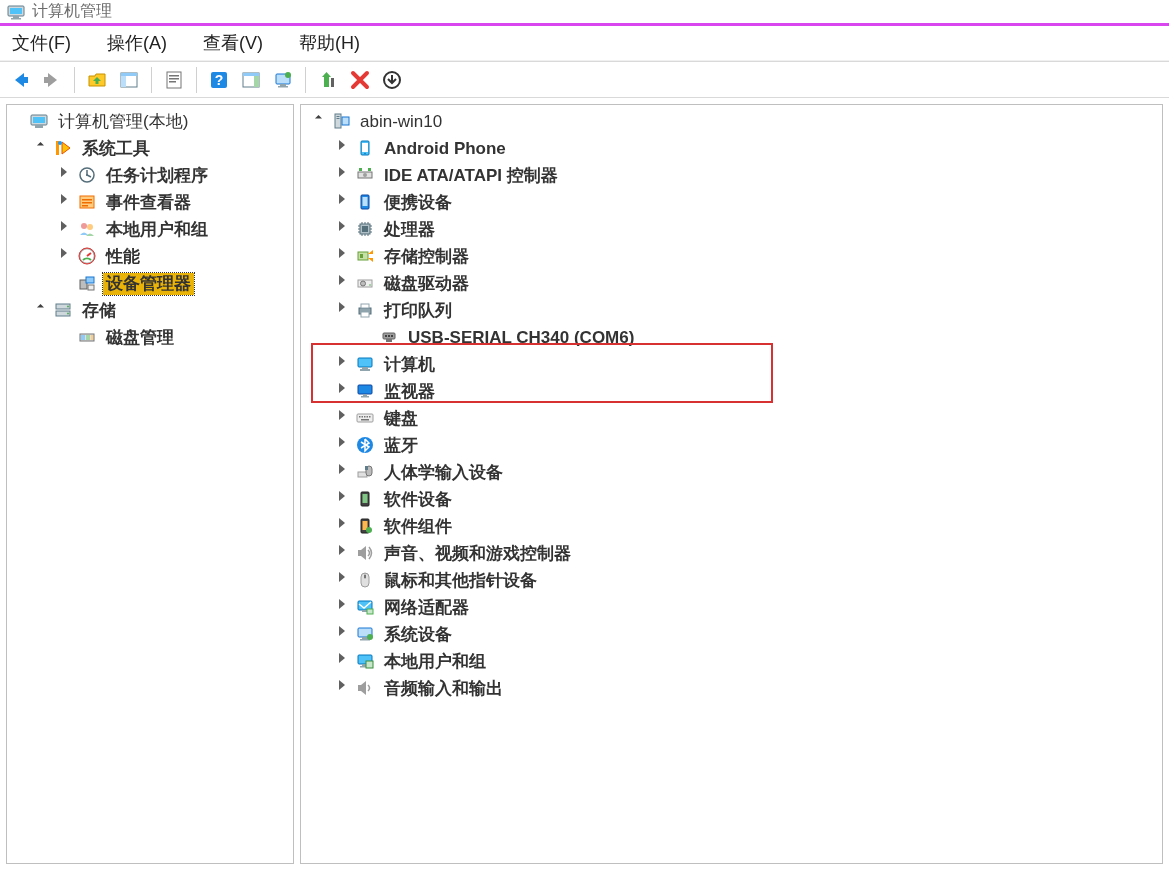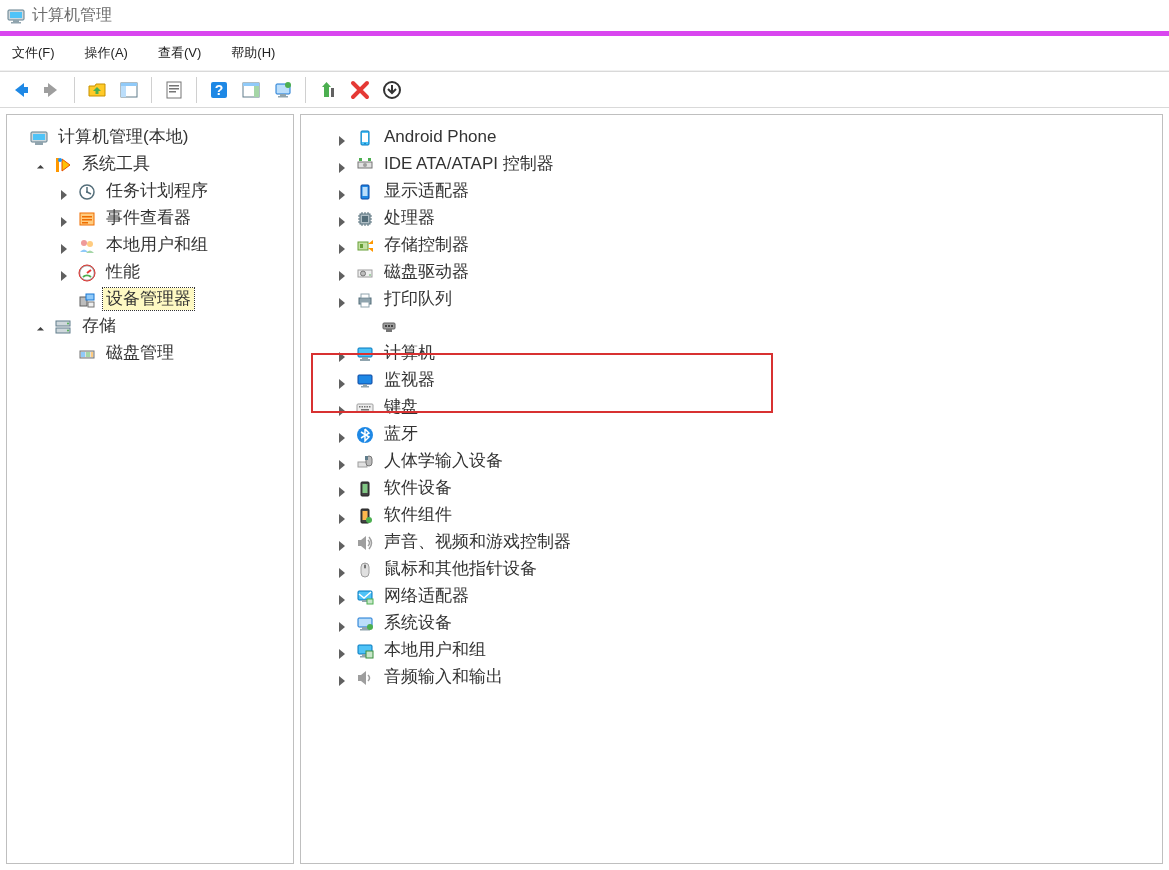--- a/index.html
+++ b/index.html
@@ -12,35 +12,35 @@
       height: 870px;
       overflow: hidden;
       display: flex;
       flex-direction: column;
     }
 
     
     .title-bar {
       display: flex;
       align-items: center;
-      height: 36px;
+      height: 26px;
       padding: 4px 6px;
       gap: 6px;
-      border-bottom: 5px solid #d946ef;
+      border-bottom: 3px solid #d946ef;
     }
     .title-bar .title-text { color: #6b6b6b; font-size: 16px; }
 
     
     .menu-bar {
       display: flex;
       align-items: center;
       height: 34px;
       padding: 4px 6px;
-      gap: 18px;
-      font-size: 13px;
+      gap: 24px;
+      font-size: 18px;
       color: #222;
     }
     .menu-item { padding: 4px 6px; cursor: default; }
     .menu-bar-bottom-line { height: 2px; background: #f0f0f0; border-bottom: 1px solid #d9d9d9; }
 
     
     .toolbar {
       display: flex;
       align-items: center;
       height: 36px;
@@ -73,25 +73,25 @@
       border: 1px solid #bfbfbf;
       background: #fff;
       overflow: auto;
       padding: 6px 2px;
     }
     .pane-left  { width: 288px; }
     .pane-right { flex: 1; position: relative; }
 
     
     .tree { list-style: none; }
-    .tree ul { list-style: none; padding-left: 24px; }
+    .tree ul { list-style: none; padding-left: 24px; font-weight: bold; }
 
     .tree-row {
       display: flex;
-      align-items: flex-end;
+      align-items: flex-start;
       height: 27px;
       gap: 6px;
       white-space: nowrap;
       cursor: default;
     }
     .toggle {
       width: 14px; height: 14px;
       display: flex; align-items: center; justify-content: center;
       color: #606060;
       font-size: 10px;
@@ -107,21 +107,21 @@
       flex-shrink: 0;
       display: flex; align-items: center; justify-content: center;
       font-size: 14px;
     }
     .label-text {
       padding: 1px 3px;
       font-size: 17px;
       line-height: 20px;
     }
     .selected .label-text {
-      background: #fef9c3;
+      background: #eab308;
       outline: 1px dotted #333;
     }
 
     
     .highlight-box {
       position: absolute;
       border: 2px solid #d83131;
       pointer-events: none;
     }
 
@@ -366,20 +366,32 @@
         </ul>
       </li>
     </ul>
   </div>
 
   <div class="pane pane-right">
     <div class="highlight-box" style="top:238px;left:10px;width:462px;height:60px;"></div>
 
     <ul class="tree" style="padding-left:8px">
       <li>
+        <div class="tree-row">
+          <span class="toggle open"></span>
+          <span class="node-icon">
+              <svg width="18" height="18" viewBox="0 0 18 18">
+                <rect x="3" y="2" width="6" height="14" fill="#cfd8dc" stroke="#607d8b"></rect>
+                <rect x="10" y="5" width="7" height="8" fill="#bbdefb" stroke="#1976d2"></rect>
+                <rect x="4.5" y="4" width="3" height="1" fill="#607d8b"></rect>
+                <rect x="4.5" y="6" width="3" height="1" fill="#607d8b"></rect>
+              </svg>
+            </span>
+          <span class="label-text">abin-win10</span>
+        </div>
         <ul>
           <li>
               <div class="tree-row">
                 <span class="toggle closed"></span>
                 <span class="node-icon">
                   <svg width="18" height="18" viewBox="0 0 18 18">
                     <rect x="5" y="2" width="8" height="14" rx="1" fill="#4fc3f7" stroke="#0277bd"></rect>
                     <rect x="6" y="4" width="6" height="9" fill="#fff"></rect>
                     <circle cx="9" cy="14.5" r="0.8" fill="#0277bd"></circle>
                   </svg>
@@ -403,21 +415,21 @@
             </li>
           <li>
               <div class="tree-row">
                 <span class="toggle closed"></span>
                 <span class="node-icon">
                   <svg width="18" height="18" viewBox="0 0 18 18">
                     <rect x="5" y="2" width="8" height="14" rx="1" fill="#1e88e5" stroke="#0d47a1"></rect>
                     <rect x="6.5" y="4" width="5" height="9" fill="#bbdefb"></rect>
                   </svg>
                 </span>
-                <span class="label-text">显示适配器</span>
+                <span class="label-text">便携设备</span>
               </div>
             </li>
           <li>
               <div class="tree-row">
                 <span class="toggle closed"></span>
                 <span class="node-icon">
                   <svg width="18" height="18" viewBox="0 0 18 18">
                     <rect x="4" y="4" width="10" height="10" fill="#b0bec5" stroke="#546e7a"></rect>
                     <rect x="6" y="6" width="6" height="6" fill="#546e7a"></rect>
                     <line x1="2" y1="6" x2="4" y2="6" stroke="#546e7a"></line>
@@ -485,20 +497,21 @@
                     <span class="toggle empty"></span>
                     <span class="node-icon">
                       <svg width="18" height="18" viewBox="0 0 18 18">
                         <rect x="3" y="5" width="12" height="6" rx="1" fill="#9e9e9e" stroke="#616161"></rect>
                         <rect x="5" y="7" width="2" height="2" fill="#424242"></rect>
                         <rect x="8" y="7" width="2" height="2" fill="#424242"></rect>
                         <rect x="11" y="7" width="2" height="2" fill="#424242"></rect>
                         <rect x="6" y="11" width="6" height="3" fill="#757575"></rect>
                       </svg>
                     </span>
+                    <span class="label-text">USB-SERIAL CH340 (COM6)</span>
                   </div>
                 </li>
             </ul>
           </li>
           <li>
               <div class="tree-row">
                 <span class="toggle closed"></span>
                 <span class="node-icon">
                   <svg width="18" height="18" viewBox="0 0 18 18">
                     <rect x="2" y="3" width="14" height="9" rx="1" fill="#4fc3f7" stroke="#0277bd"></rect>

